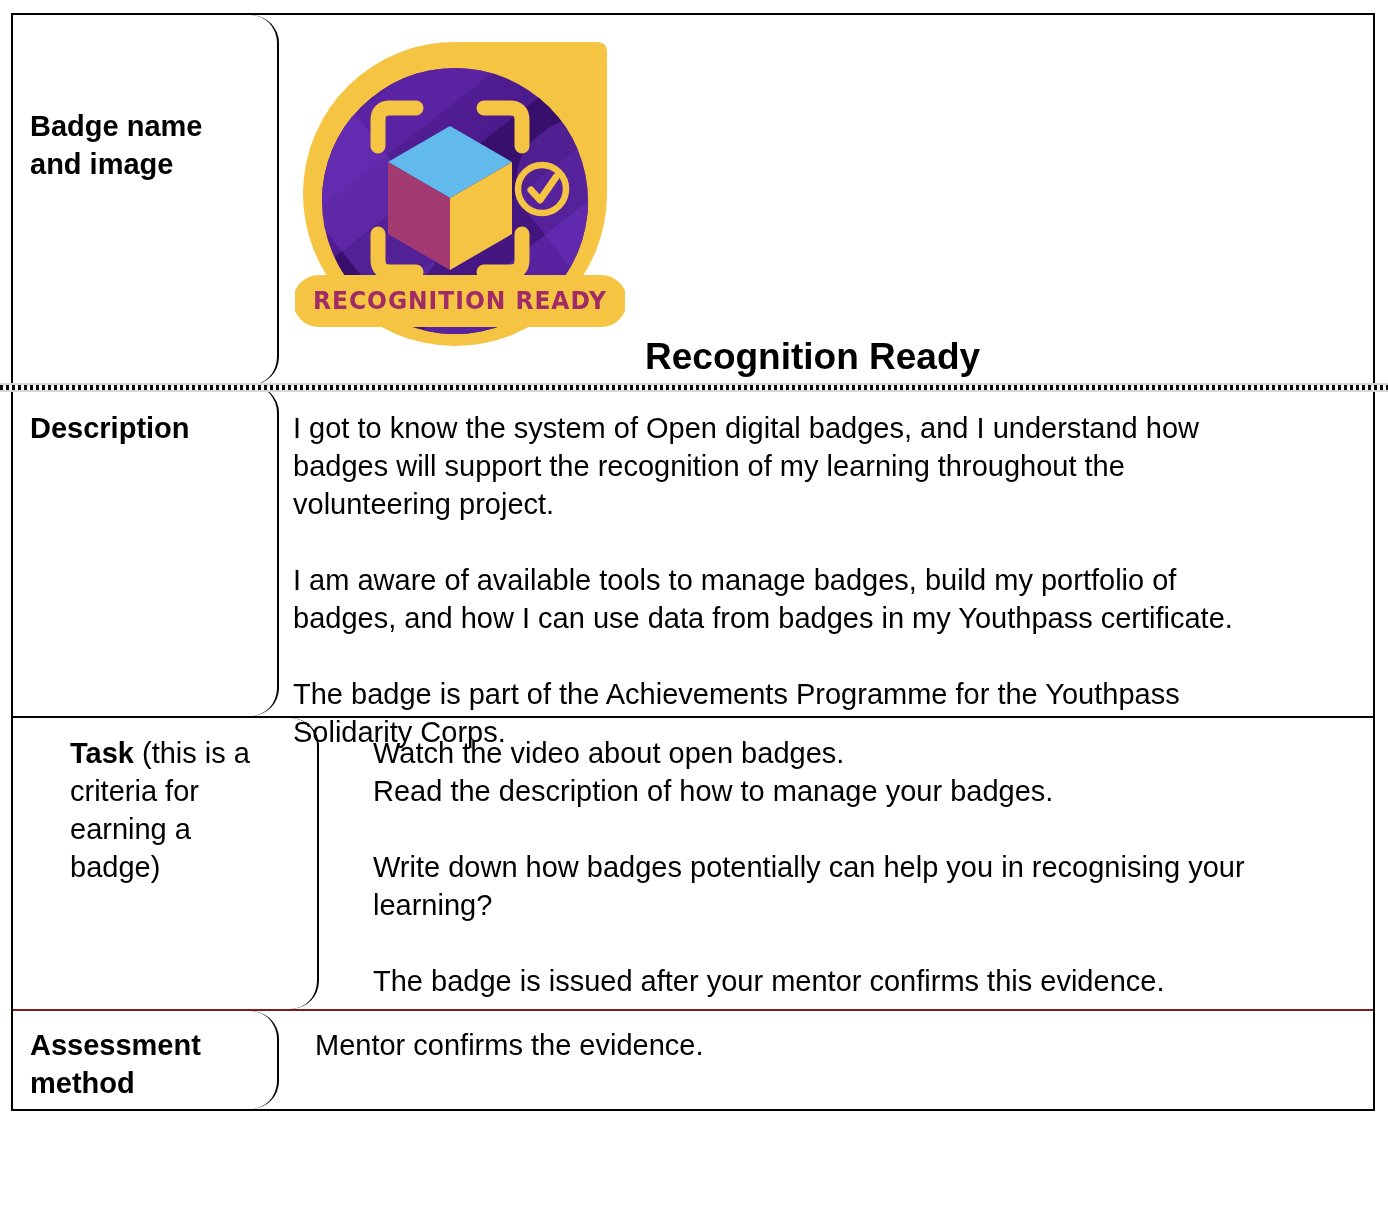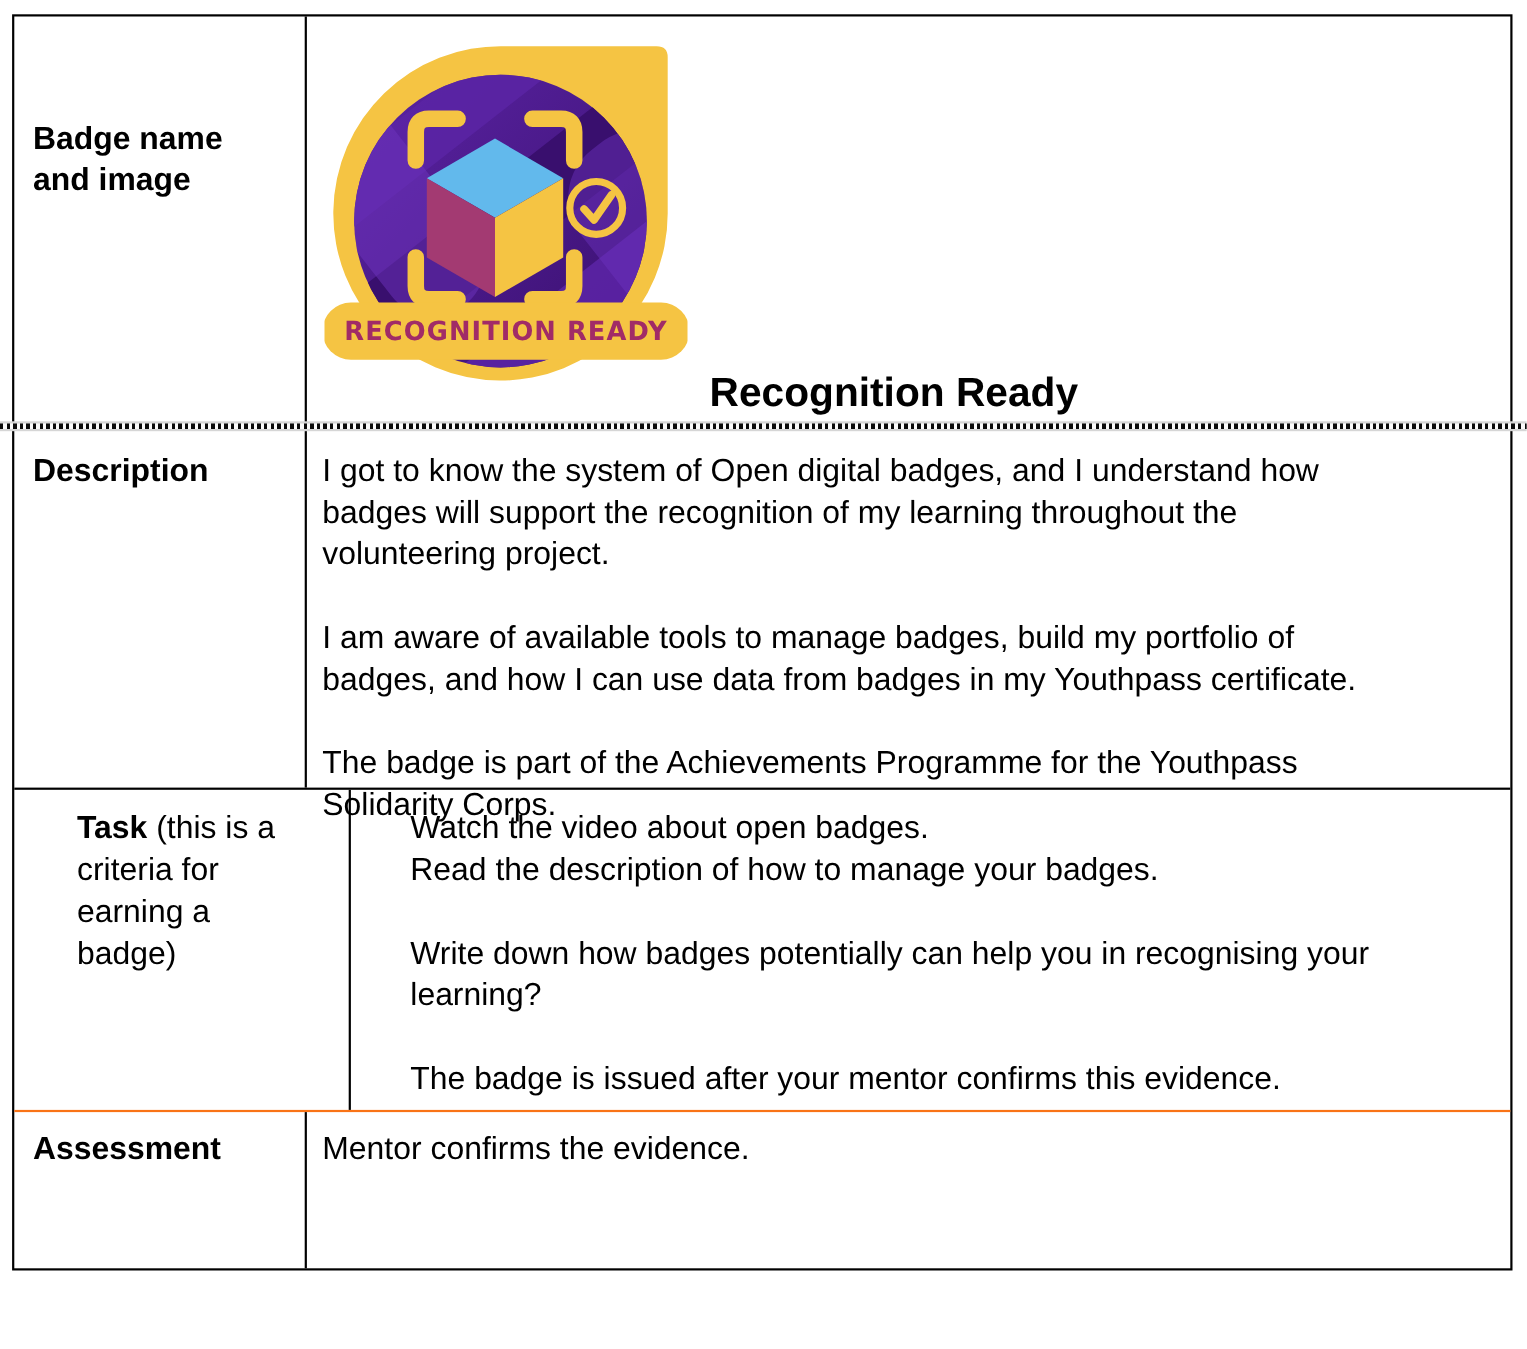--- a/index.html
+++ b/index.html
@@ -8,25 +8,26 @@
     font-family:"Liberation Sans",sans-serif;color:#000;
   }
   .doc-table{
     position:absolute;left:11px;top:13px;width:1364px;
     border:2px solid #000;box-sizing:border-box;background:#fff;
   }
   .row{display:flex;box-sizing:border-box;}
   .row-badge{height:370px;}
   .row-description{height:331px;}
   .row-task{height:293px;border-top:2px solid #000;}
-  .row-assessment{height:144px;border-top:2px solid #f97316;}
+  .row-assessment{height:100px;border-top:2px solid #7f1d1d;gap:22px;}
   .label-cell{
     flex:0 0 266px;width:266px;border-right:2px solid #000;box-sizing:border-box;
     font-size:29px;line-height:38px;font-weight:bold;
     padding:20px 12px 0 17px;
+    border-radius:28px;
   }
   .content-cell{
     flex:1;box-sizing:border-box;
     font-size:29px;line-height:38px;
     padding:20px 8px 0 14px;
   }
   .row-badge .label-cell{padding-top:92px;}
   .row-badge .content-cell{padding:0;position:relative;}
   .row-description .label-cell,.row-description .content-cell{padding-top:24px;}
   .row-task .label-cell,.row-task .content-cell{padding-top:16px;margin-left:40px;}
@@ -146,20 +147,21 @@
         <div class="line">Write down how badges potentially can help you in recognising your</div>
         <div class="line">learning?</div>
         <div class="line"></div>
         <div class="line">The badge is issued after your mentor confirms this evidence.</div>
       </div>
   </div>
 
   <div class="row row-assessment">
     <div class="label-cell">
         <div class="line">Assessment</div>
+        <div class="line">method</div>
       </div>
     <div class="content-cell">
         <div class="line">Mentor confirms the evidence.</div>
       </div>
   </div>
 
 </div>
 
 <div class="selection-border"></div>
 

